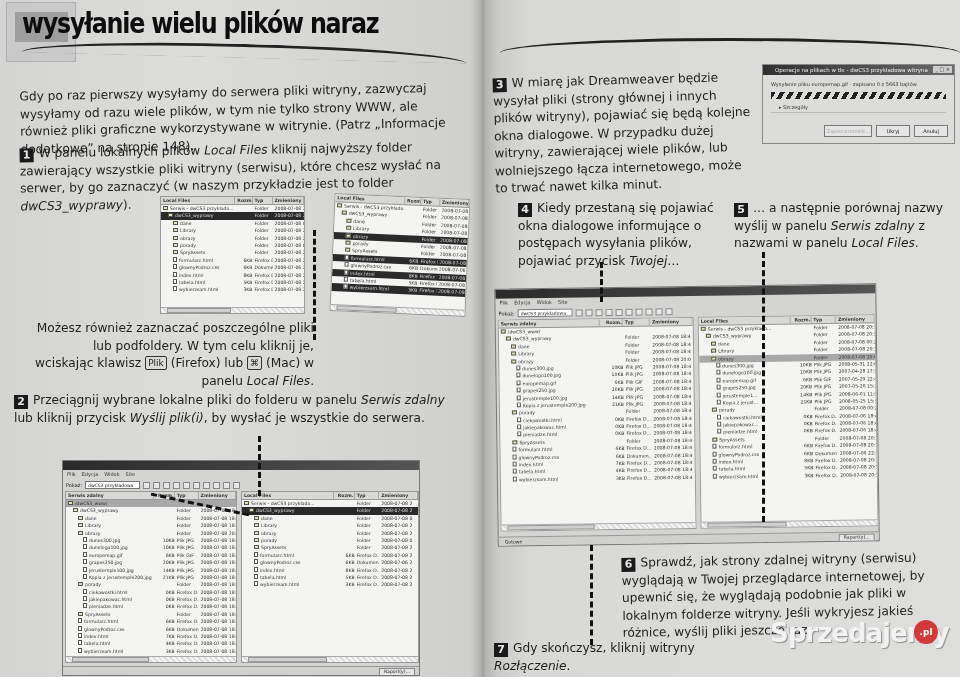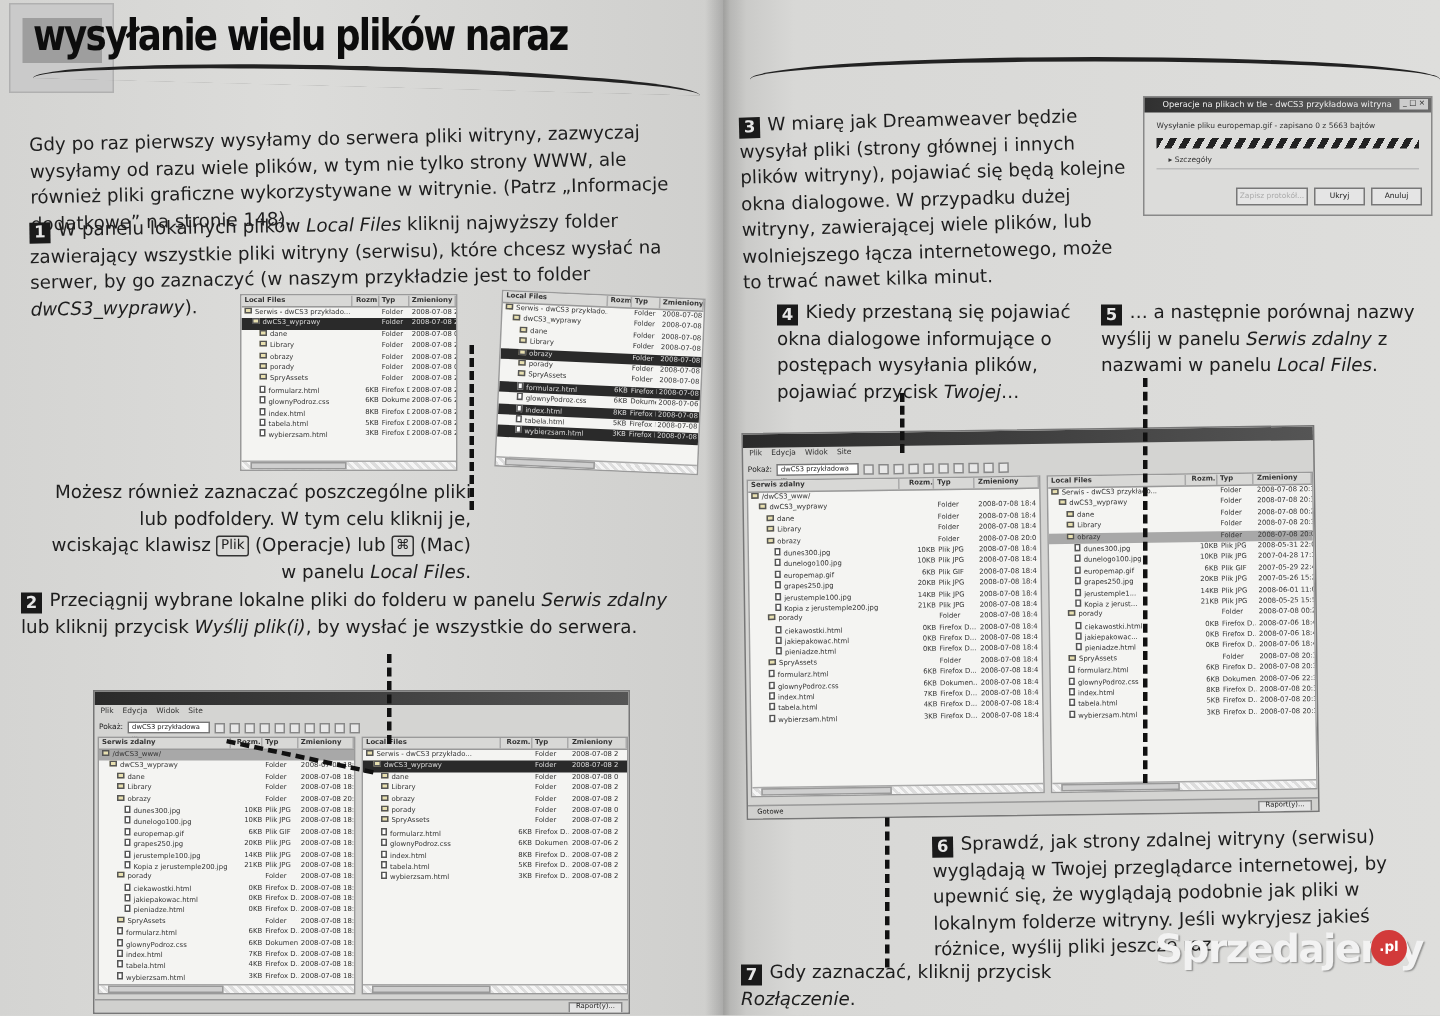--- a/index.html
+++ b/index.html
@@ -306,21 +306,21 @@
       </div>
     </div>
   <div class="scrollbar">
       <div class="thumb"></div>
     </div>
 </div>
 
 <div class="dash-v" style="left:313px; top:230px; height:110px;"></div>
 
 <div class="text" style="left:34px; top:320px; width:280px; text-align:right;">
-  <span>Możesz również zaznaczać poszczególne pliki lub podfoldery. W tym celu kliknij je, wciskając klawisz </span><span class="key">Plik</span><span> (Operacje) lub </span><span class="key">⌘</span><span> (Mac) w panelu </span><i>Local Files</i><span>.</span>
+  <span>Możesz również zaznaczać poszczególne pliki lub podfoldery. W tym celu kliknij je, wciskając klawisz </span><span class="key">Plik</span><span> (Firefox) lub </span><span class="key">⌘</span><span> (Mac) w panelu </span><i>Local Files</i><span>.</span>
 </div>
 
 <div class="text" style="left:14px; top:392px; width:450px;">
   <span class="num">2</span><span>Przeciągnij wybrane lokalne pliki do folderu w panelu </span><i>Serwis zdalny</i><span> lub kliknij przycisk </span><i>Wyślij plik(i)</i><span>, by wysłać je wszystkie do serwera.</span>
 </div>
 
 <div class="win" style="left:62px; top:460px; width:358px; height:216px;">
   <div class="titlebar"></div>
   <div class="menubar">
     <span>Plik</span><span>Edycja</span><span>Widok</span><span>Site</span>
@@ -893,17 +893,17 @@
 </div>
 <div class="dash-v" style="left:600px; top:262px; height:40px;"></div>
 <div class="dash-v" style="left:762px; top:252px; height:270px;"></div>
 <div class="dash-v" style="left:590px; top:545px; height:100px;"></div>
 
 <div class="text" style="left:622px; top:552px; width:330px; transform:rotate(-1deg);">
   <span class="num">6</span><span>Sprawdź, jak strony zdalnej witryny (serwisu) wyglądają w Twojej przeglądarce internetowej, by upewnić się, że wyglądają podobnie jak pliki w lokalnym folderze witryny. Jeśli wykryjesz jakieś różnice, wyślij pliki jeszcze raz.</span>
 </div>
 
 <div class="text" style="left:494px; top:640px; width:280px;">
-  <span class="num">7</span><span>Gdy zaznaczać, kliknij przycisk </span><i>Rozłączenie</i><span>.</span>
+  <span class="num">7</span><span>Gdy skończysz, kliknij witryny </span><i>Rozłączenie</i><span>.</span>
 </div>
 
 <div class="watermark">Sprzedajemy</div>
 <div class="watermark-badge">.pl</div>
 
 </body></html>

